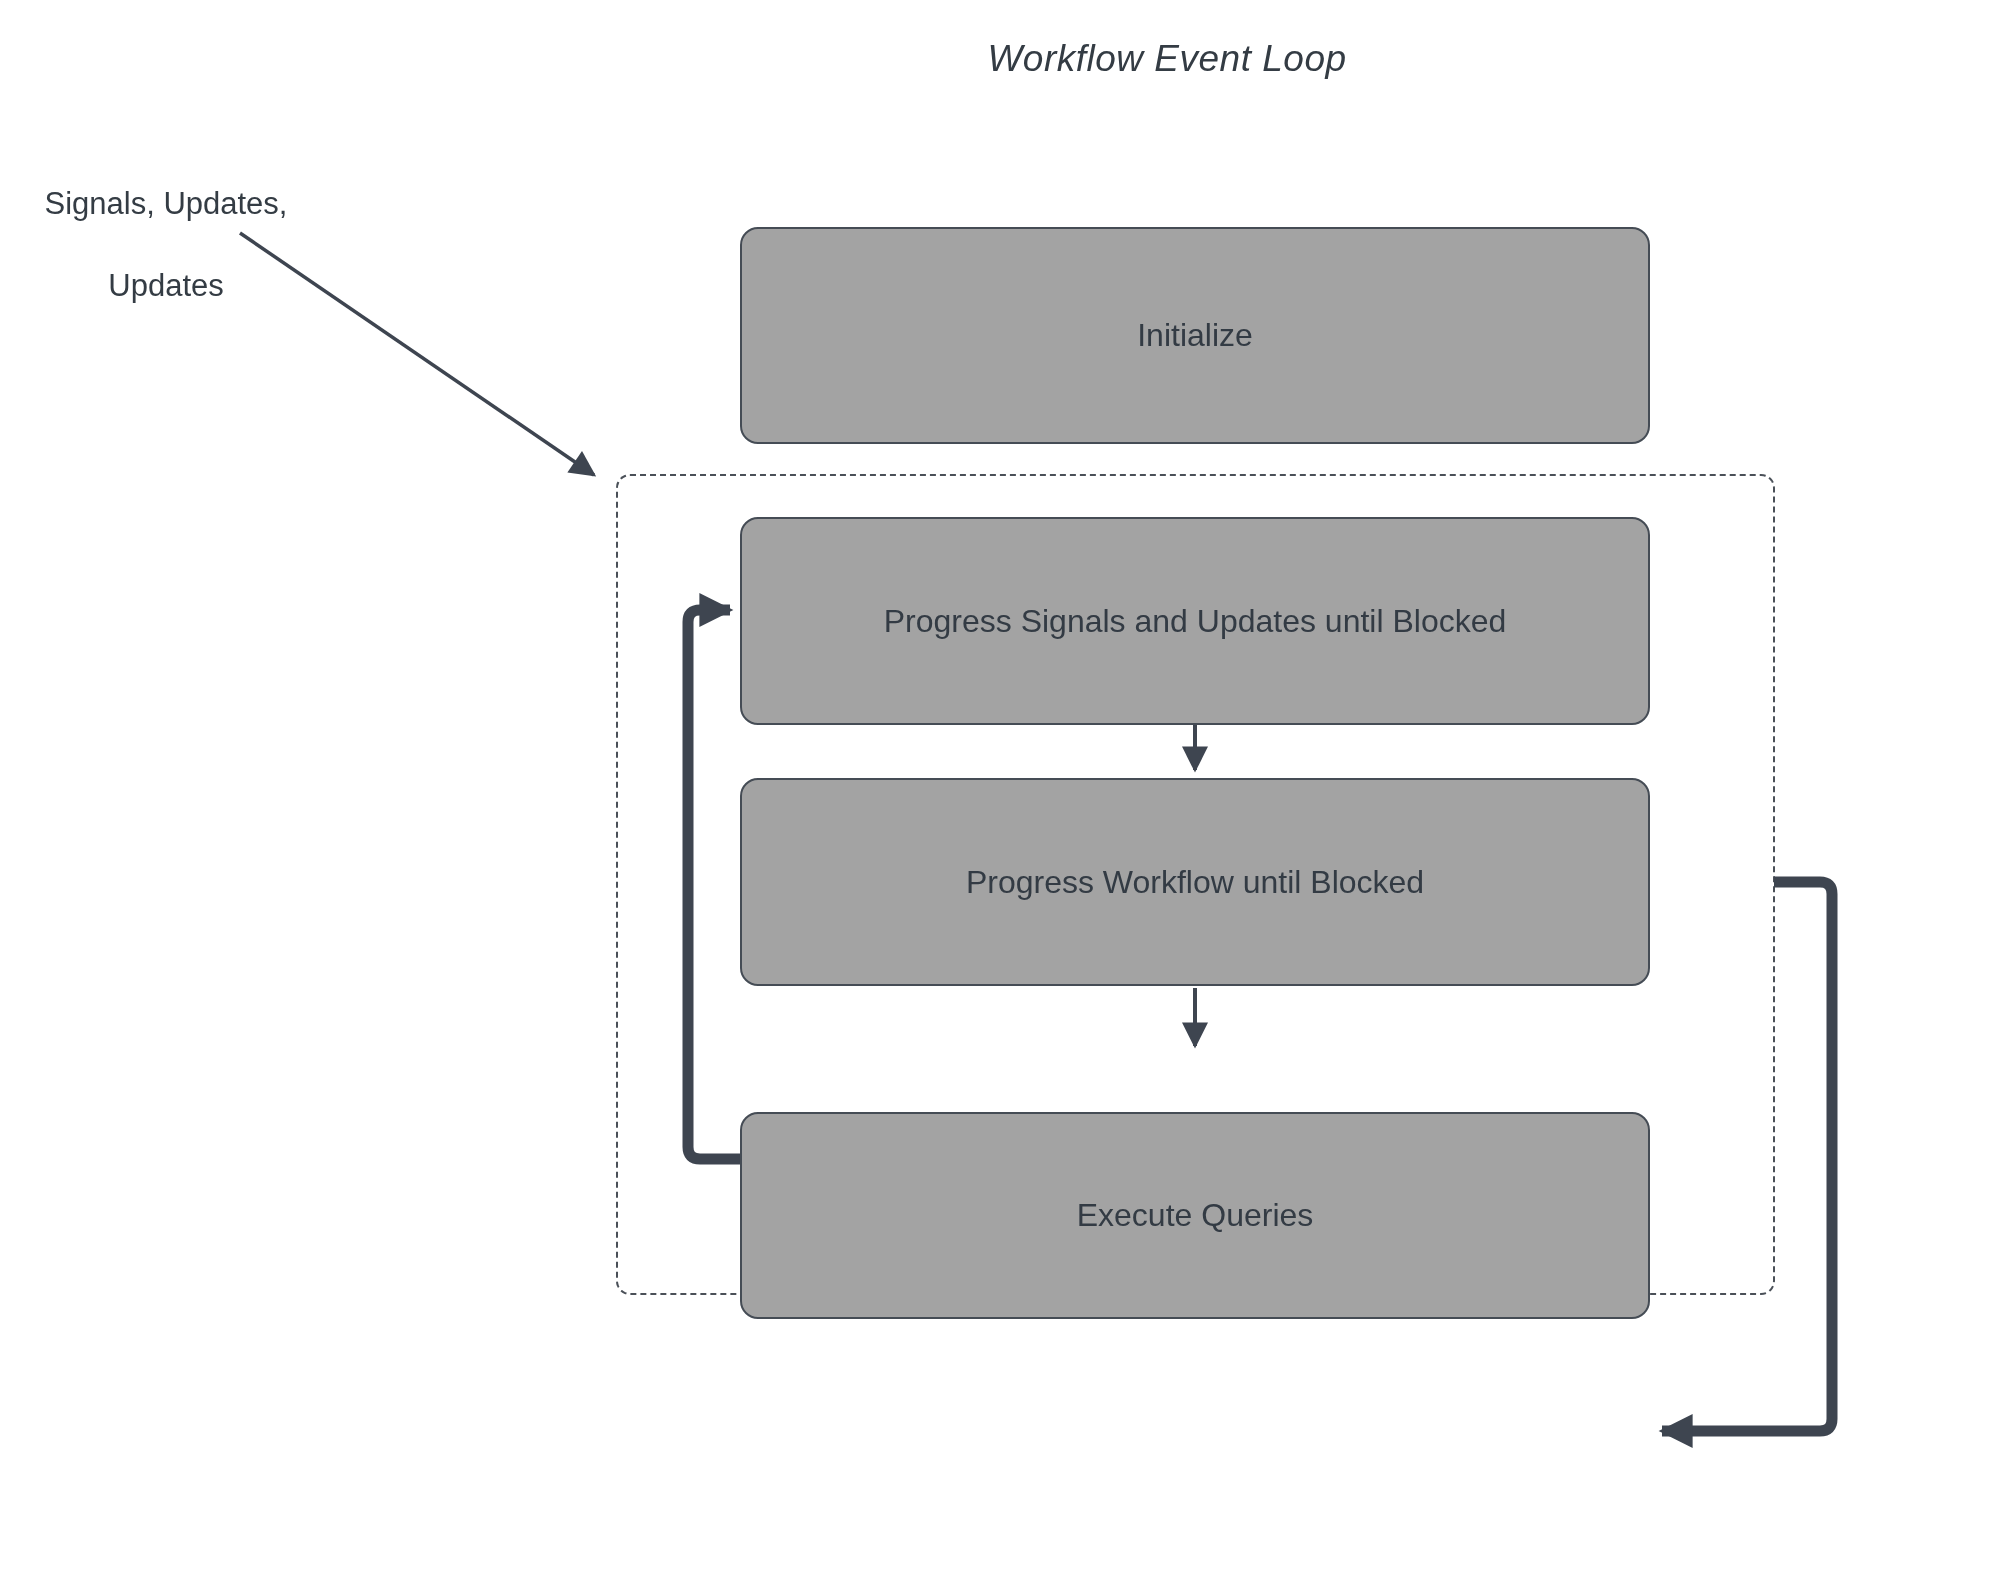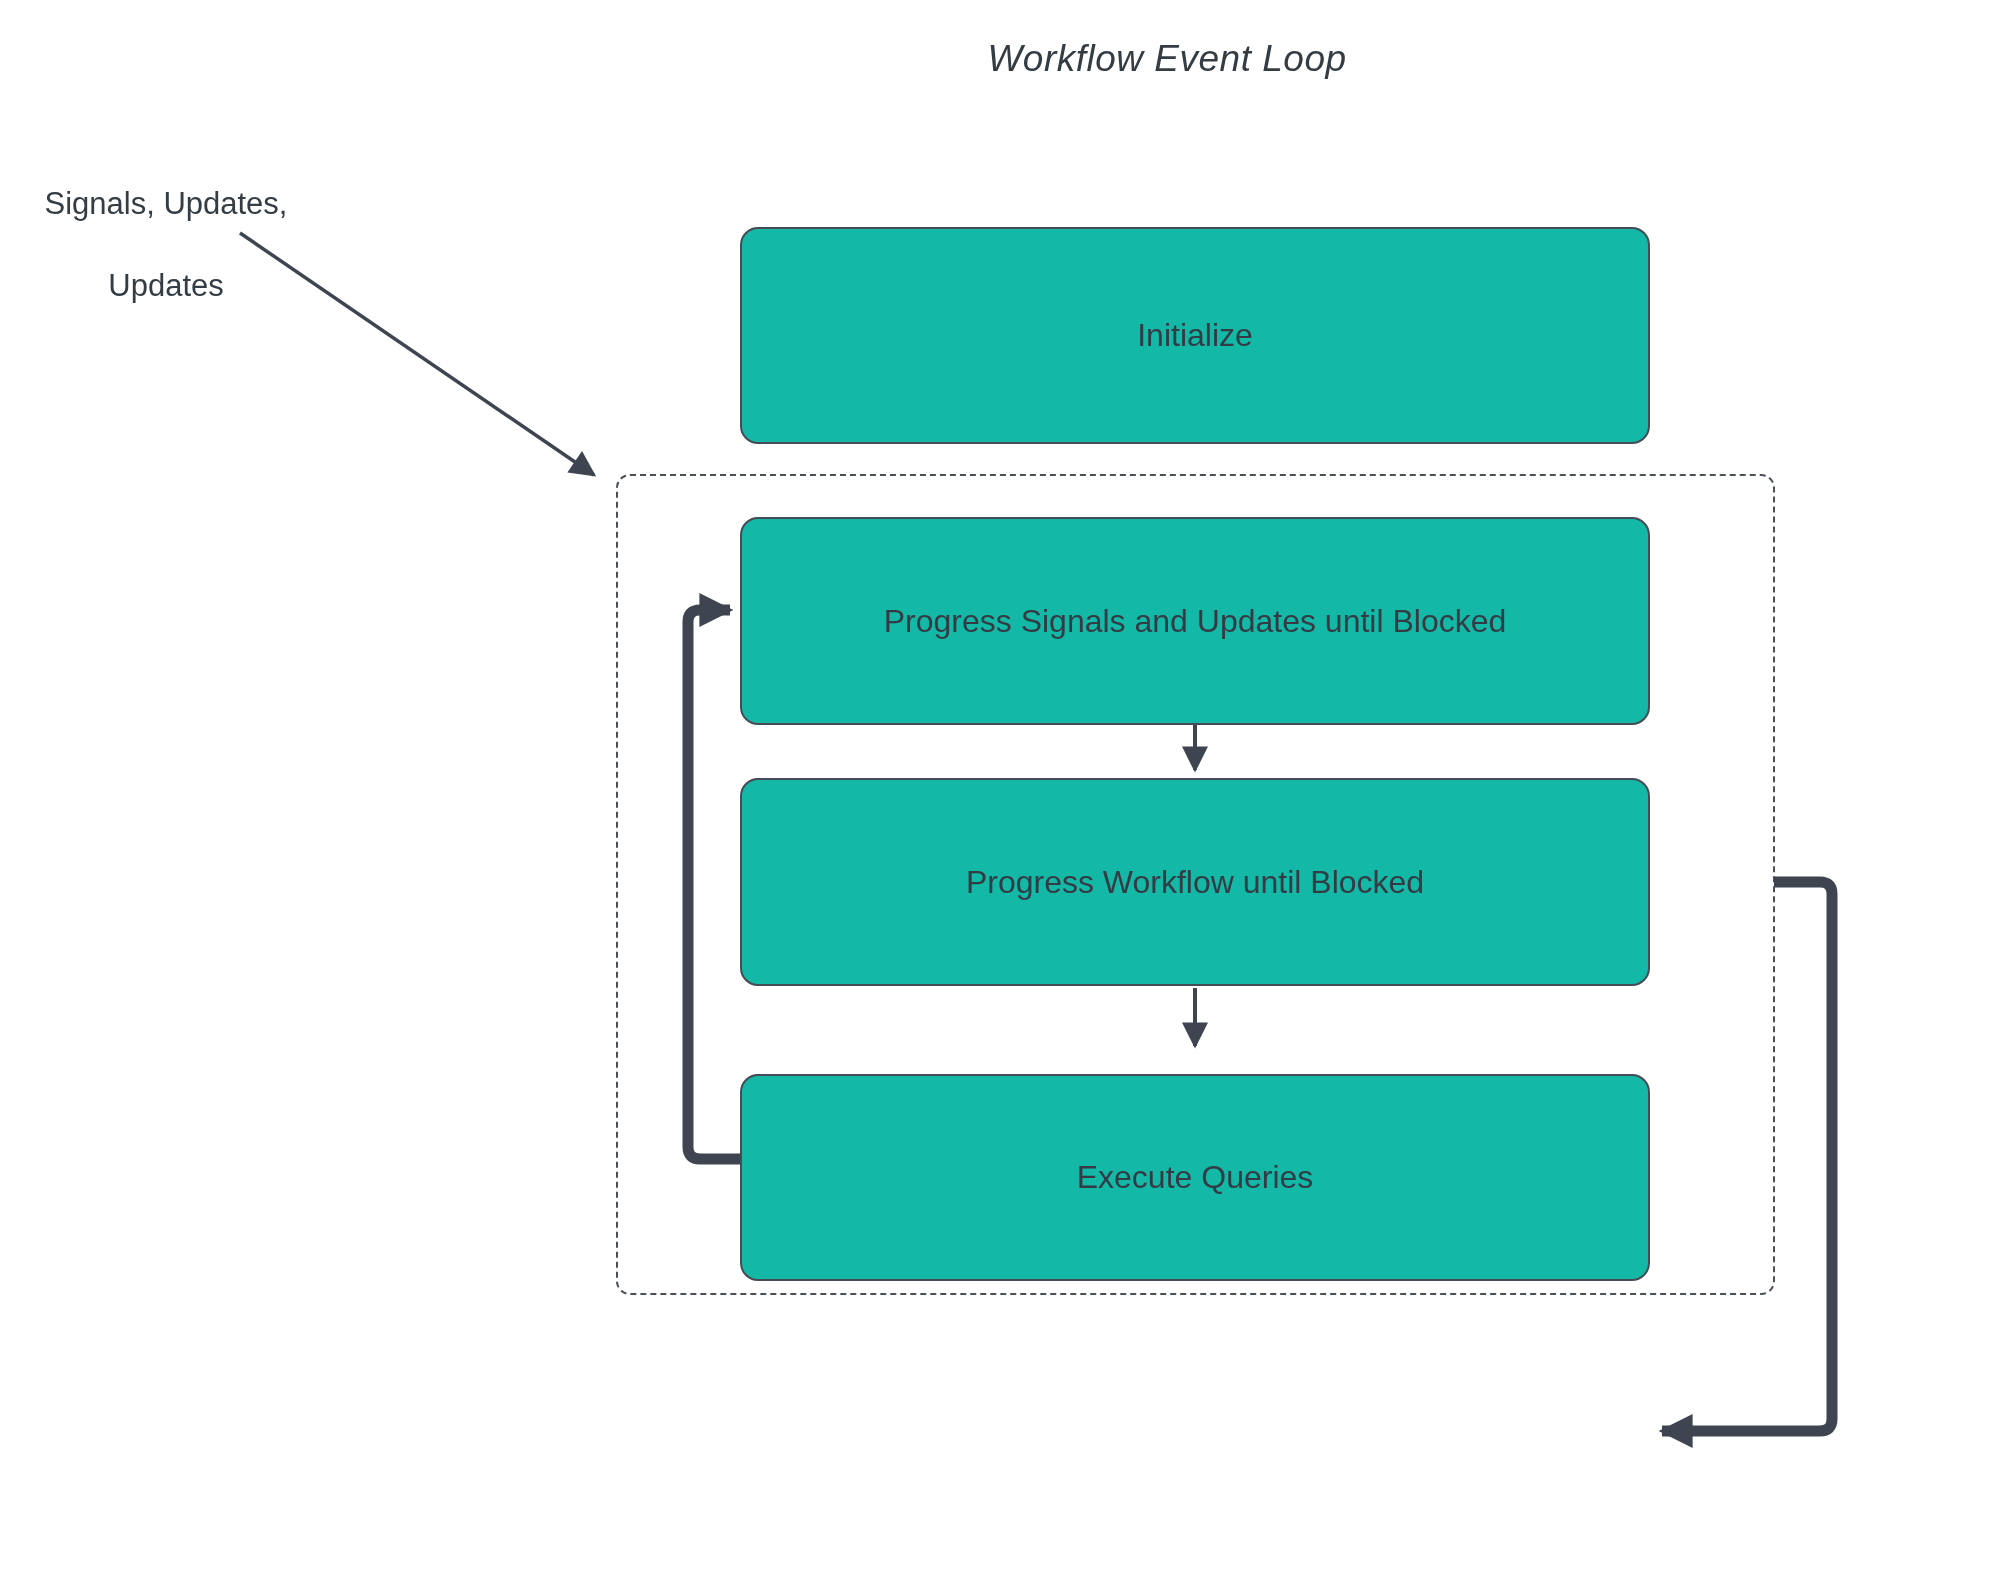--- a/index.html
+++ b/index.html
@@ -54,35 +54,35 @@
     border: 2px dashed #4a5058;
     border-radius: 14px;
     box-sizing: border-box;
     z-index: 0;
   }
   .node {
     position: absolute;
     left: 740px;
     width: 910px;
     box-sizing: border-box;
-    background: #14b8a6;
+    background: #a3a3a3;
     border: 2px solid #454c55;
     border-radius: 18px;
     display: flex;
     align-items: center;
     justify-content: center;
     font-size: 32px;
     color: #333b44;
     z-index: 2;
     text-align: center;
   }
   .node-initialize      { top: 227px;  height: 217px; }
   .node-progress-signals{ top: 517px;  height: 208px; align-items: center; }
   .node-progress-wf     { top: 778px;  height: 208px; }
-  .node-execute-queries { top: 1074px; height: 207px; }
+  .node-execute-queries { top: 1112px; height: 207px; }
   .node-complete        { top: 1326px; height: 207px; }
 </style>
 </head>
 <body>
 
 <div class="canvas">
 
   <div class="diagram-title">Workflow Event Loop</div>
 
   <div class="annotation">

